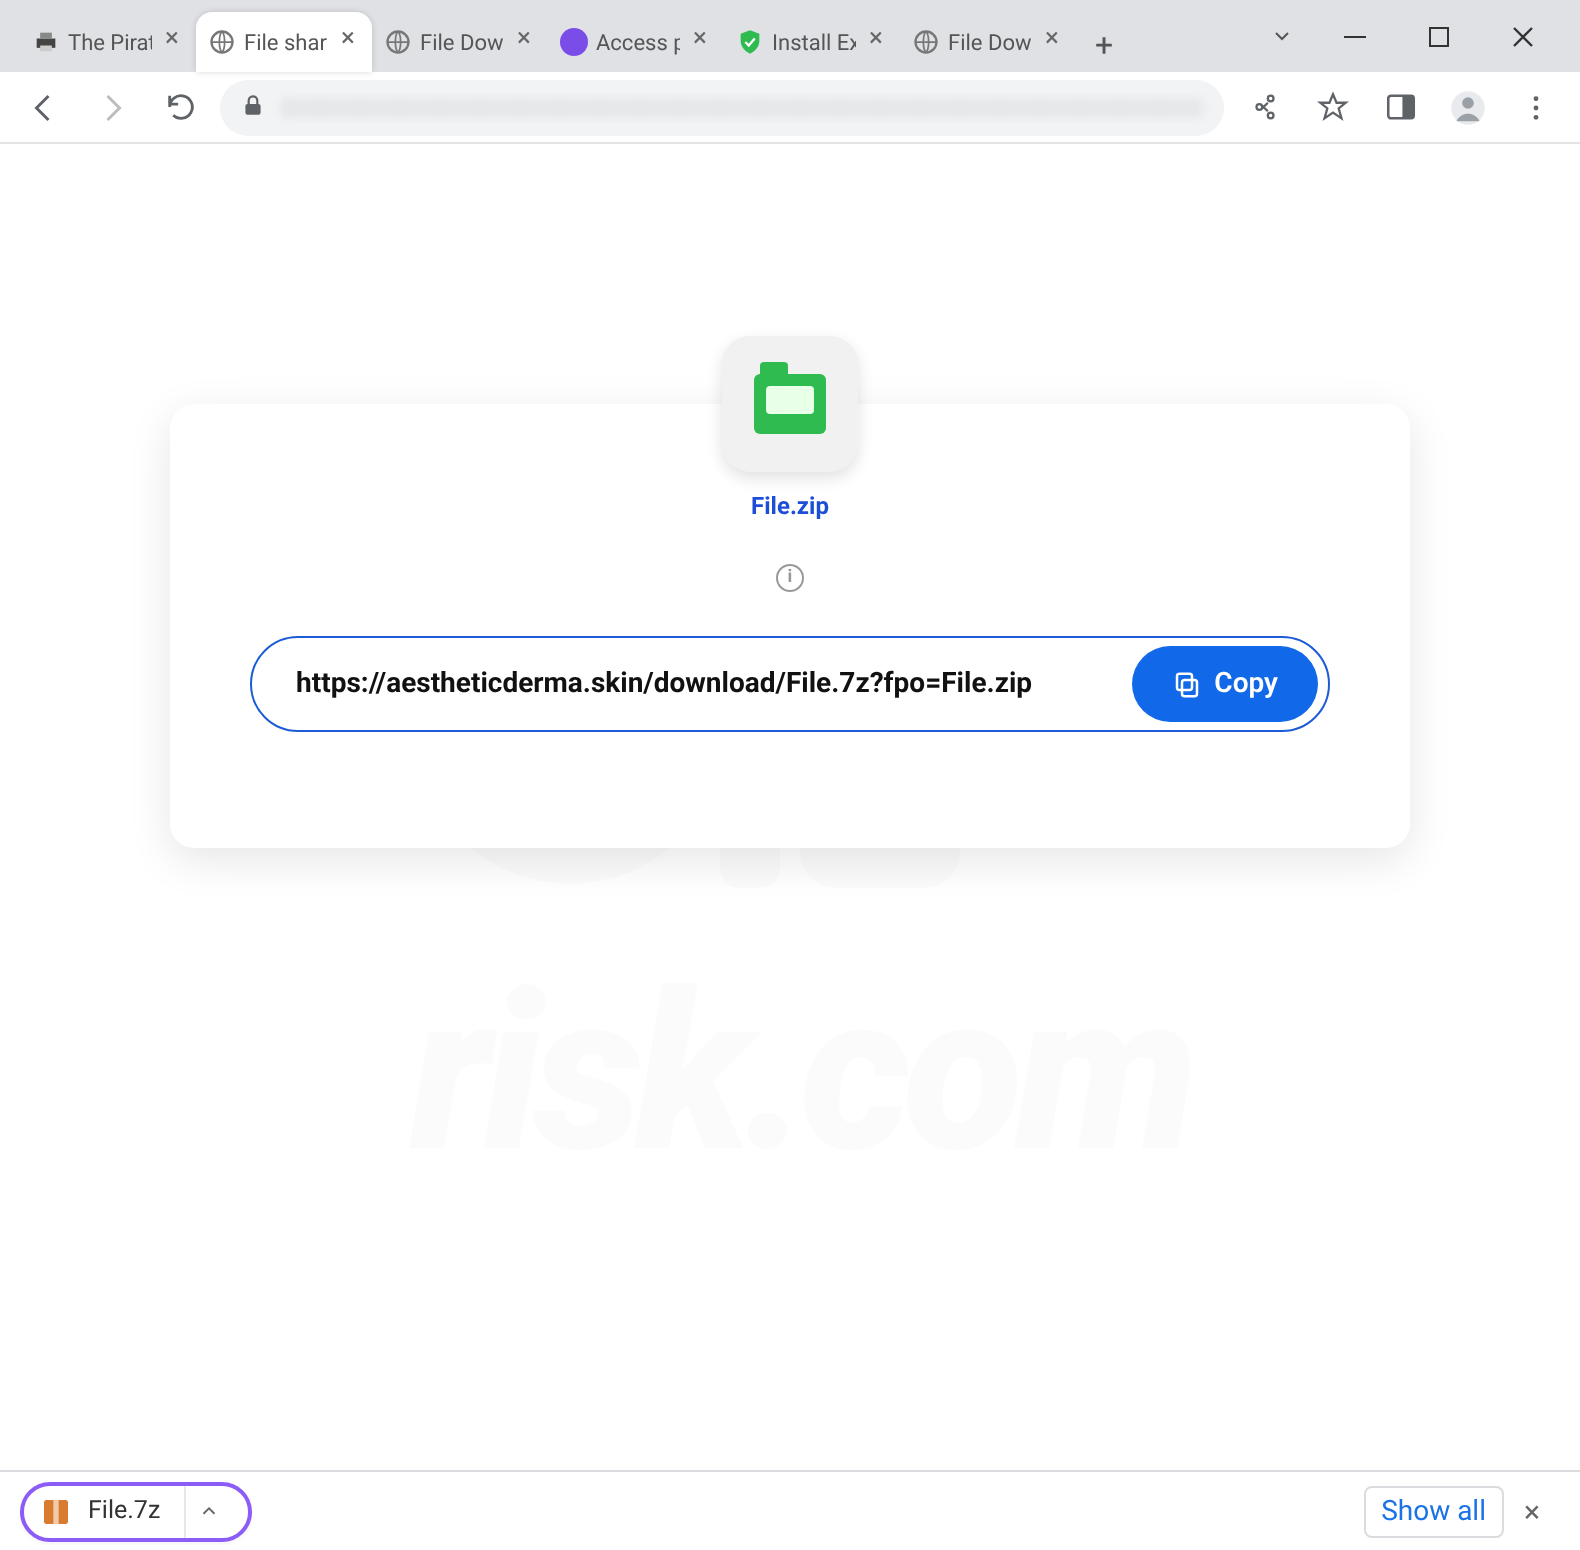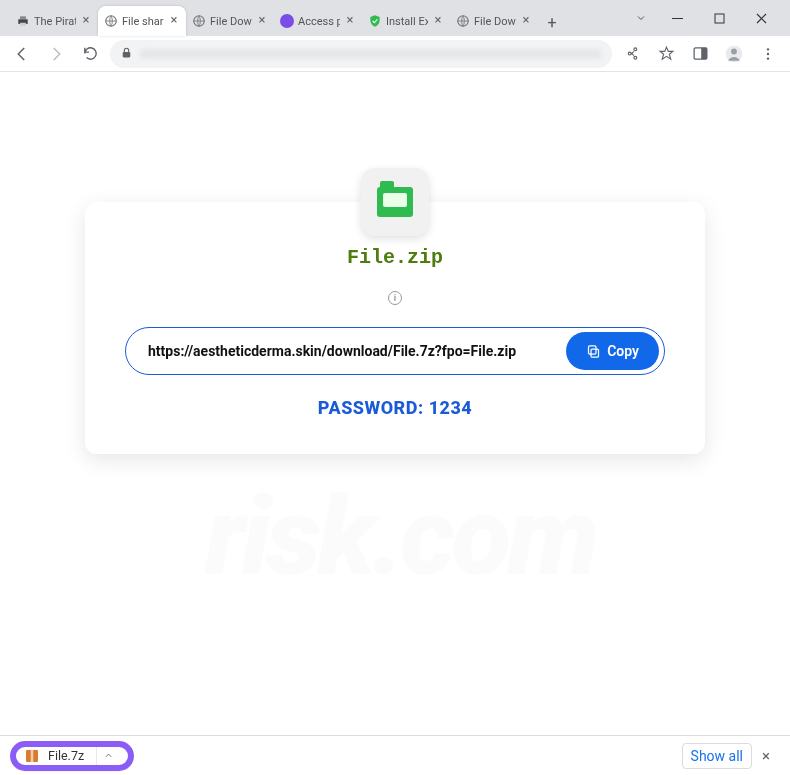--- a/index.html
+++ b/index.html
@@ -29,36 +29,36 @@
 .lock { color: #5f6368; }
 .url-blur { flex: 1; height: 10px; background: repeating-linear-gradient(90deg, #bdbdbd 0 3px, transparent 3px 5px); border-radius: 2px; opacity: .35; filter: blur(2px); }
 
 
 .content { position: relative; height: calc(775px - 36px - 36px - 40px); background: #fff; overflow: hidden; }
 .card { width: 620px; margin: 130px auto 0; background: #fff; border-radius: 12px; box-shadow: 0 6px 22px rgba(0,0,0,.10); padding: 40px 40px 36px; text-align: center; position: relative; }
 .file-icon-wrap { width: 68px; height: 68px; margin: -74px auto 10px; background: #f1f1f1; border-radius: 14px; display: flex; align-items: center; justify-content: center; box-shadow: 0 3px 8px rgba(0,0,0,.12); }
 .file-icon-inner { width: 36px; height: 30px; background: #2fbb4f; border-radius: 3px; position: relative; }
 .file-icon-inner::before { content: ""; position: absolute; top: -6px; left: 3px; width: 14px; height: 8px; background: #2fbb4f; border-radius: 2px 2px 0 0; }
 .file-icon-inner::after { content: ""; position: absolute; top: 6px; left: 6px; width: 24px; height: 14px; background: #e8ffe8; border-radius: 2px; }
-.filename { color: #4d7c0f; font-weight: 700; font-size: 20px; margin-bottom: 22px; font-family: Liberation Mono, monospace; }
+.filename { color: #1d4ed8; font-weight: 700; font-size: 12px; margin-bottom: 22px; }
 .headline { font-size: 25px; font-weight: 700; color: #111; margin-bottom: 18px; }
 .hint { color: #777; font-size: 14px; display: flex; align-items: center; justify-content: center; gap: 6px; margin-bottom: 22px; }
 .hint-icon { width: 14px; height: 14px; border: 1.4px solid #999; border-radius: 50%; display: inline-flex; align-items: center; justify-content: center; font-size: 9px; color: #999; font-weight: 700; }
 .linkbox { border: 1.5px solid #1b5bd6; border-radius: 26px; height: 48px; display: flex; align-items: center; padding: 0 5px 0 22px; gap: 16px; margin-bottom: 22px; }
 .link-text { flex: 1; text-align: left; font-size: 14px; font-weight: 700; color: #111; white-space: nowrap; overflow: hidden; }
 .copy-btn { background: #1168e8; color: #fff; border: none; height: 38px; padding: 0 20px; border-radius: 20px; font-size: 14px; font-weight: 600; display: flex; align-items: center; gap: 6px; cursor: pointer; }
 .password { color: #1b5bd6; font-weight: 800; font-size: 18px; letter-spacing: .5px; }
 
 
 .watermark { position: absolute; inset: 0; pointer-events: none; display: flex; align-items: center; justify-content: center; }
 .watermark svg { opacity: .08; }
 
 
 .dlbar { position: absolute; bottom: 0; left: 0; right: 0; height: 40px; background: #fff; border-top: 1px solid #dadce0; display: flex; align-items: center; padding: 0 10px; font-size: 12.5px; color: #333; }
-.dl-item { display: flex; align-items: center; gap: 8px; border: 6px solid #8b5cf6; border-radius: 16px; height: 30px; padding: 0 8px 0 8px; cursor: pointer; box-shadow: 0 1px 2px rgba(0,0,0,.05); }
+.dl-item { display: flex; align-items: center; gap: 8px; border: 2px solid #8b5cf6; border-radius: 16px; height: 30px; padding: 0 8px 0 8px; cursor: pointer; box-shadow: 0 1px 2px rgba(0,0,0,.05); }
 .dl-chevron { width: 24px; display: flex; align-items: center; justify-content: center; color: #666; margin-left: 4px; border-left: 1px solid #e8e8e8; height: 100%; }
 .dl-file-icon { width: 16px; height: 16px; }
 .dl-spacer { flex: 1; }
 .showall { color: #1a73e8; cursor: pointer; font-size: 14px; padding: 4px 8px; border: 1px solid #dadce0; border-radius: 4px; }
 .dl-close { width: 28px; text-align: center; color: #666; cursor: pointer; font-size: 15px; }
 
 
 .fav-circle { width: 14px; height: 14px; border-radius: 50%; }
 </style>
 </head>
@@ -230,24 +230,20 @@
     <div class="linkbox">
       <div class="link-text">https://aestheticderma.skin/download/File.7z?fpo=File.zip</div>
       <button class="copy-btn">
         <svg width="15" height="15" viewBox="0 0 24 24">
             <rect x="8" y="8" width="12" height="13" rx="2" fill="none" stroke="#fff" stroke-width="2"></rect>
             <rect x="4" y="3" width="12" height="13" rx="2" fill="none" stroke="#fff" stroke-width="2"></rect>
           </svg>
         <span>Copy</span>
       </button>
     </div>
-    <div class="password">
-      <span>PASSWORD:</span>
-      <span>1234</span>
-    </div>
   </div>
 </div>
 
 <div class="dlbar">
   <div class="dl-item">
     <span class="dl-file-icon">
       <svg width="16" height="16" viewBox="0 0 24 24">
           <rect x="3" y="3" width="18" height="18" rx="2" fill="#d97b2e"></rect>
           <rect x="10" y="3" width="4" height="18" fill="#fff" opacity=".6"></rect>
         </svg>

